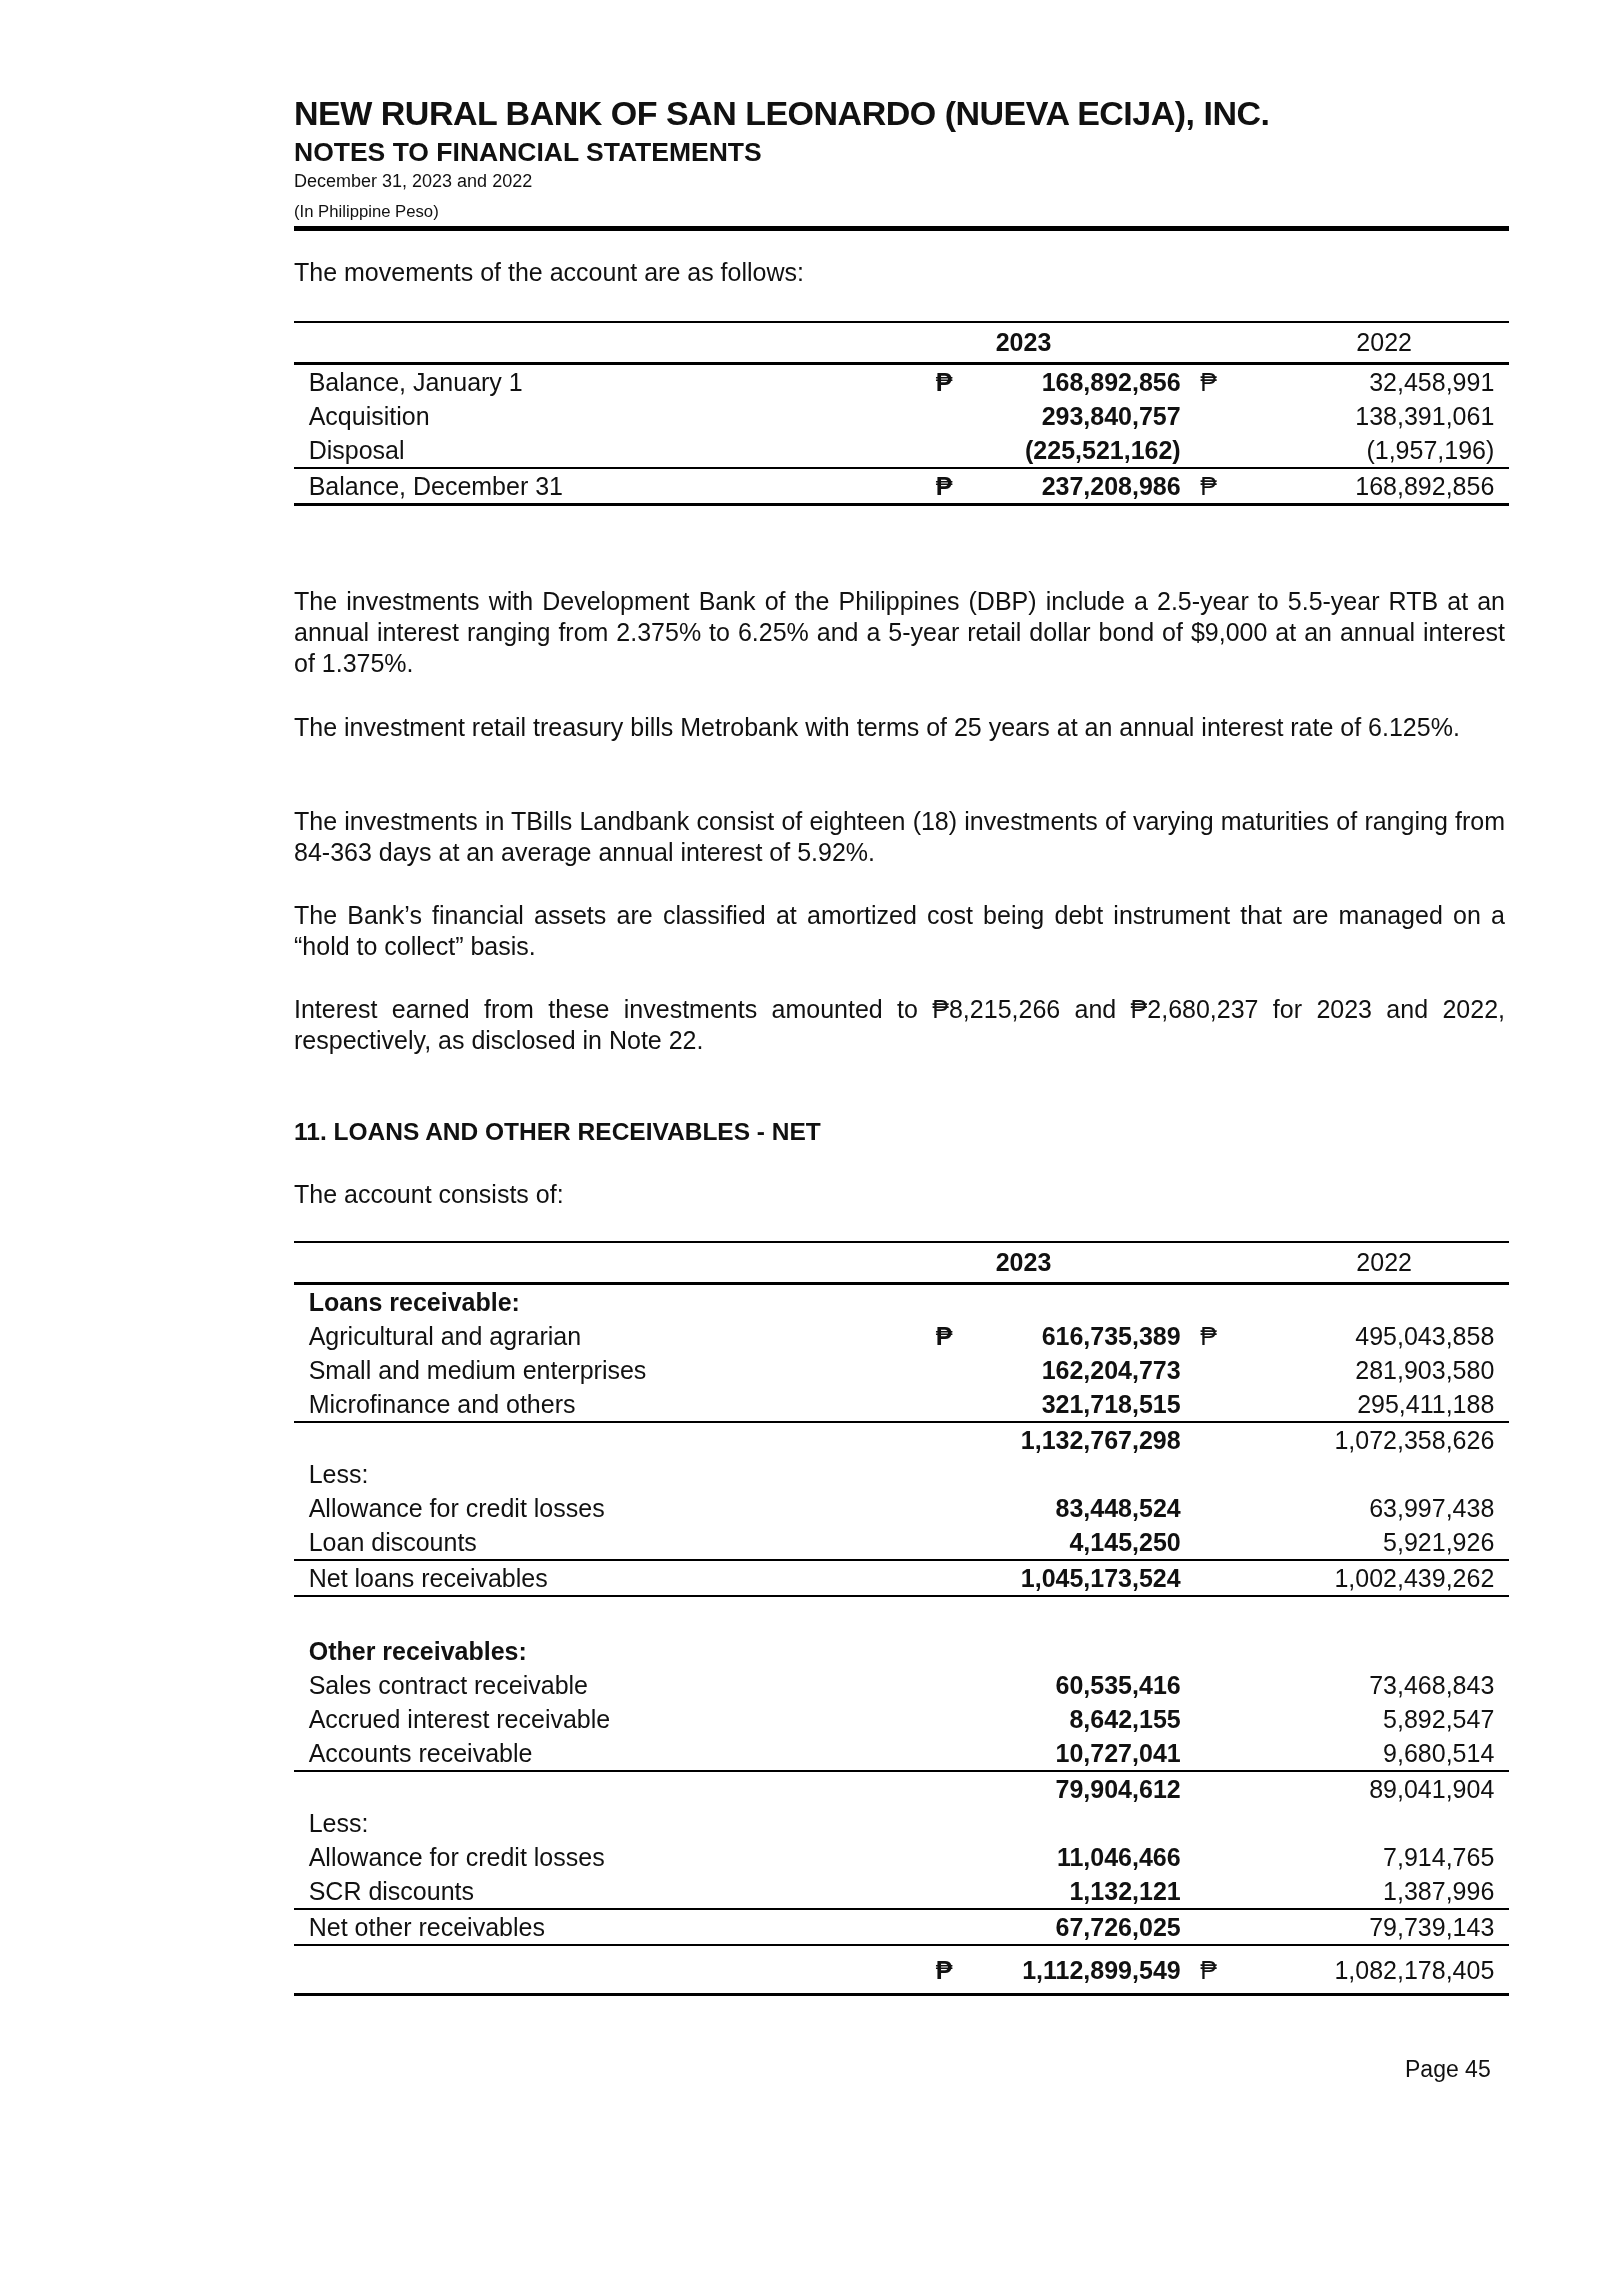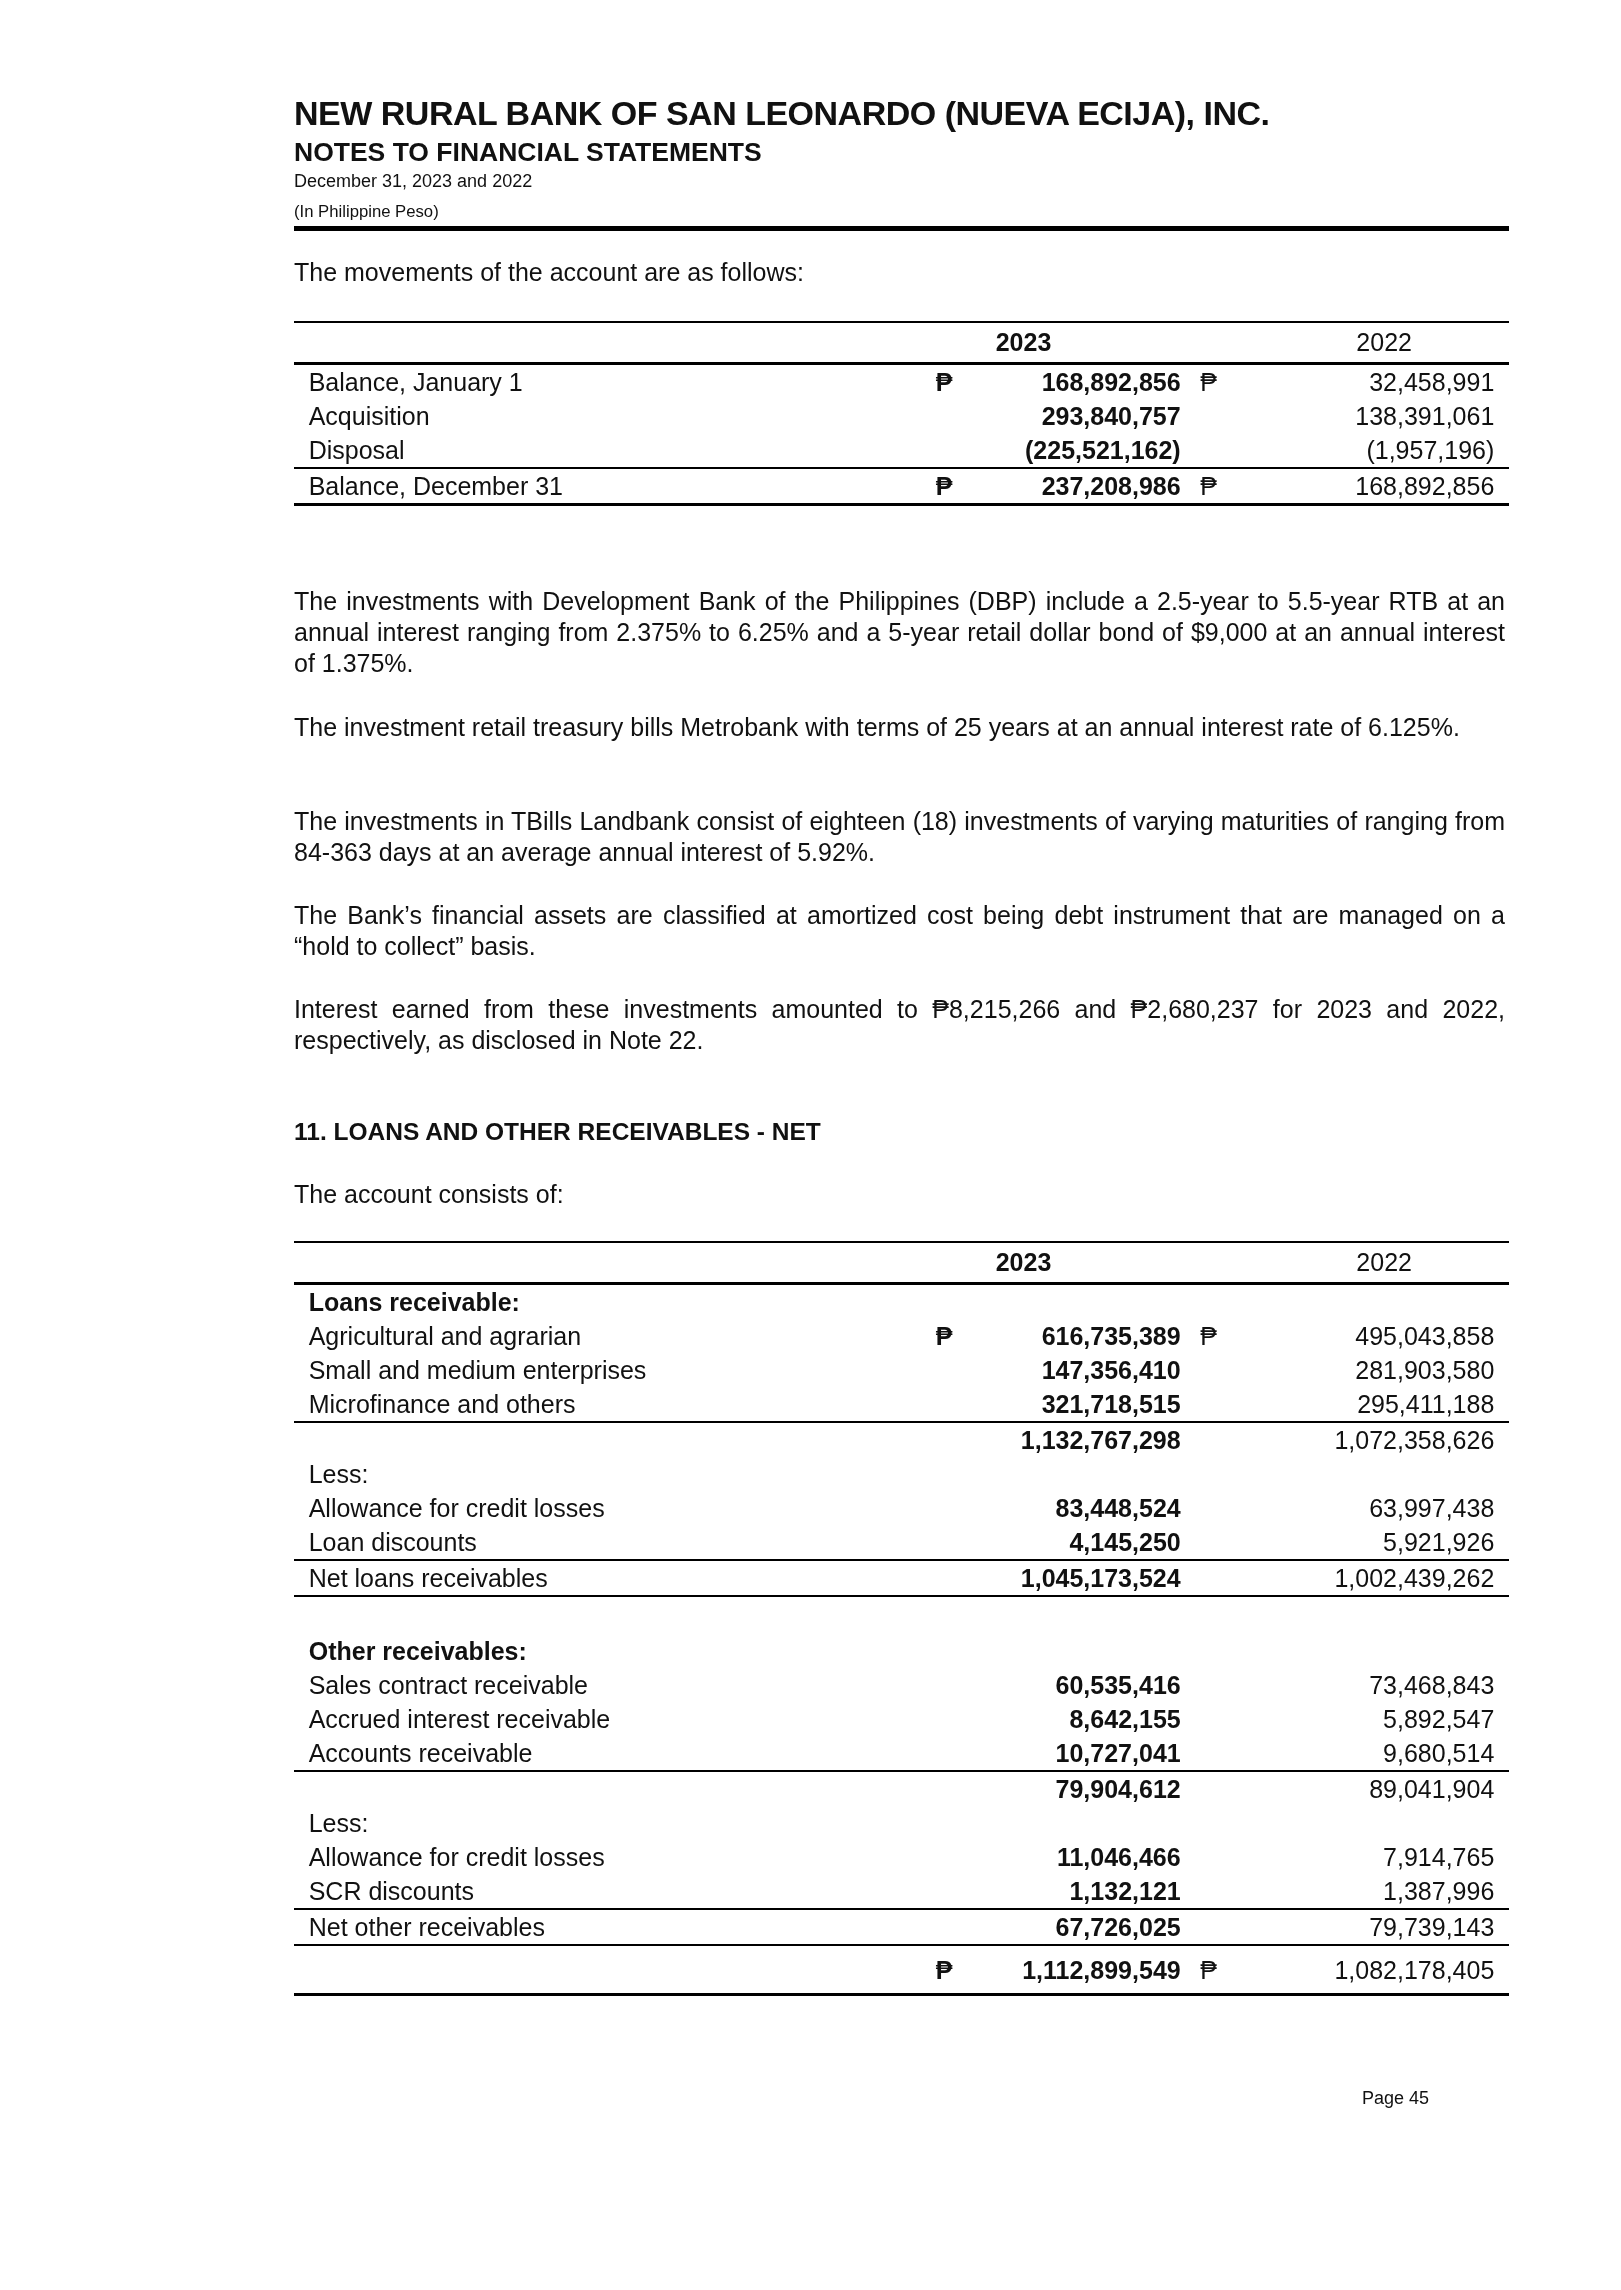--- a/index.html
+++ b/index.html
@@ -26,21 +26,21 @@
   td.v22 { text-align: right; padding-right: 14.7px !important; }
   th { font-size: 25px; font-weight: normal; height: 37px; }
   th.y23 { font-weight: bold; text-align: left; }
   th.y22 { text-align: center; }
   tr.top-thick td, tr.top-thick th { border-top: 2.9px solid #000; }
   tr.bottom-thick td, tr.bottom-thick th { border-bottom: 3.9px solid #000; }
   tr.line-above td { border-top: 2.5px solid #000; }
   tr.line-below td { border-bottom: 2.5px solid #000; margin-top: 47px; }
   tr.dbl-below td { border-bottom: 3.9px solid #000; }
   .bold { font-weight: bold; }
-  .page-num { position: absolute; top: 2056px; left: 1068px; font-size: 18px; white-space: nowrap; margin-top: 32px; }
+  .page-num { position: absolute; top: 2056px; left: 1111px; font-size: 23px; white-space: nowrap; }
 </style>
 </head>
 <body>
 
 <div class="page">
   <div class="h-title">NEW RURAL BANK OF SAN LEONARDO (NUEVA ECIJA), INC.</div>
   <div class="h-sub">NOTES TO FINANCIAL STATEMENTS</div>
   <div class="h-date">December 31, 2023 and 2022</div>
   <div class="h-unit">(In Philippine Peso)</div>
   <div class="h-rule"></div>
@@ -111,21 +111,21 @@
     <tr>
       <td class="lbl">Agricultural and agrarian</td>
       <td class="cur bold">₱</td>
       <td class="v23">616,735,389</td>
       <td class="cur2">₱</td>
       <td class="v22">495,043,858</td>
     </tr>
     <tr>
       <td class="lbl">Small and medium enterprises</td>
       <td class="cur"></td>
-      <td class="v23">147,356,410</td>
+      <td class="v23">162,204,773</td>
       <td class="cur2"></td>
       <td class="v22">281,903,580</td>
     </tr>
     <tr class="line-below">
       <td class="lbl">Microfinance and others</td>
       <td class="cur"></td>
       <td class="v23">321,718,515</td>
       <td class="cur2"></td>
       <td class="v22">295,411,188</td>
     </tr>

